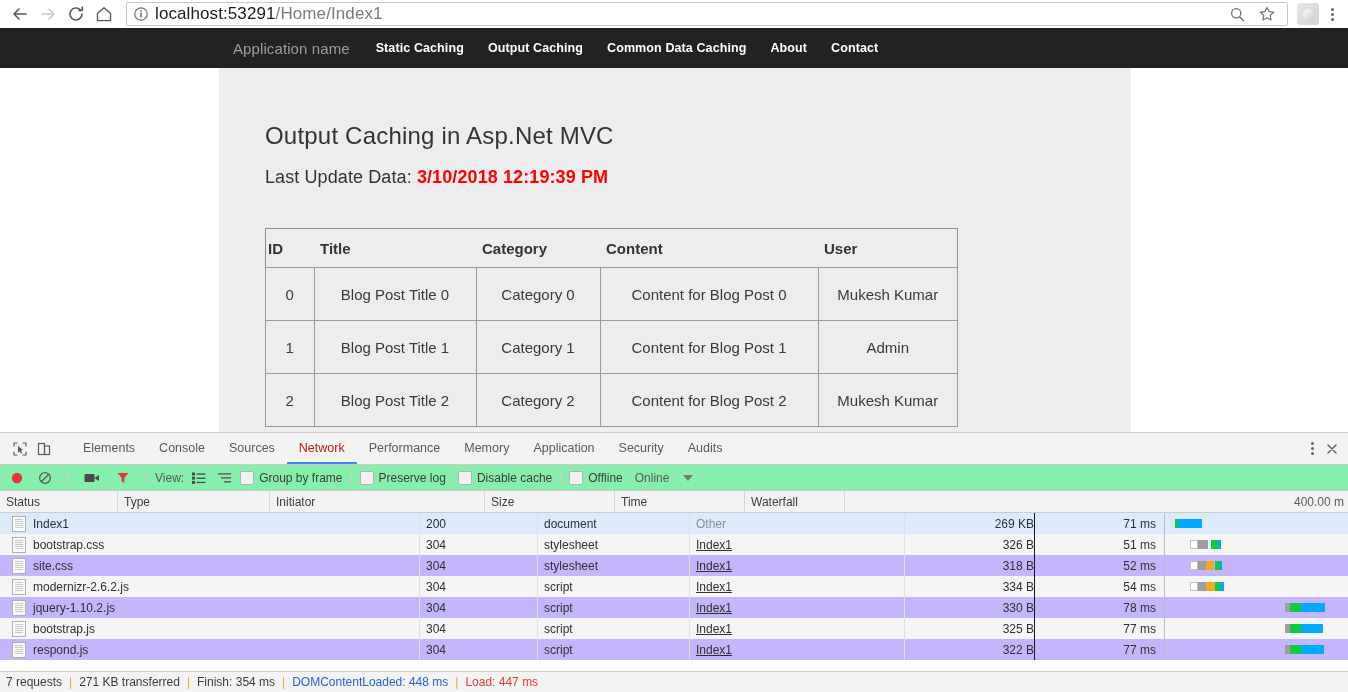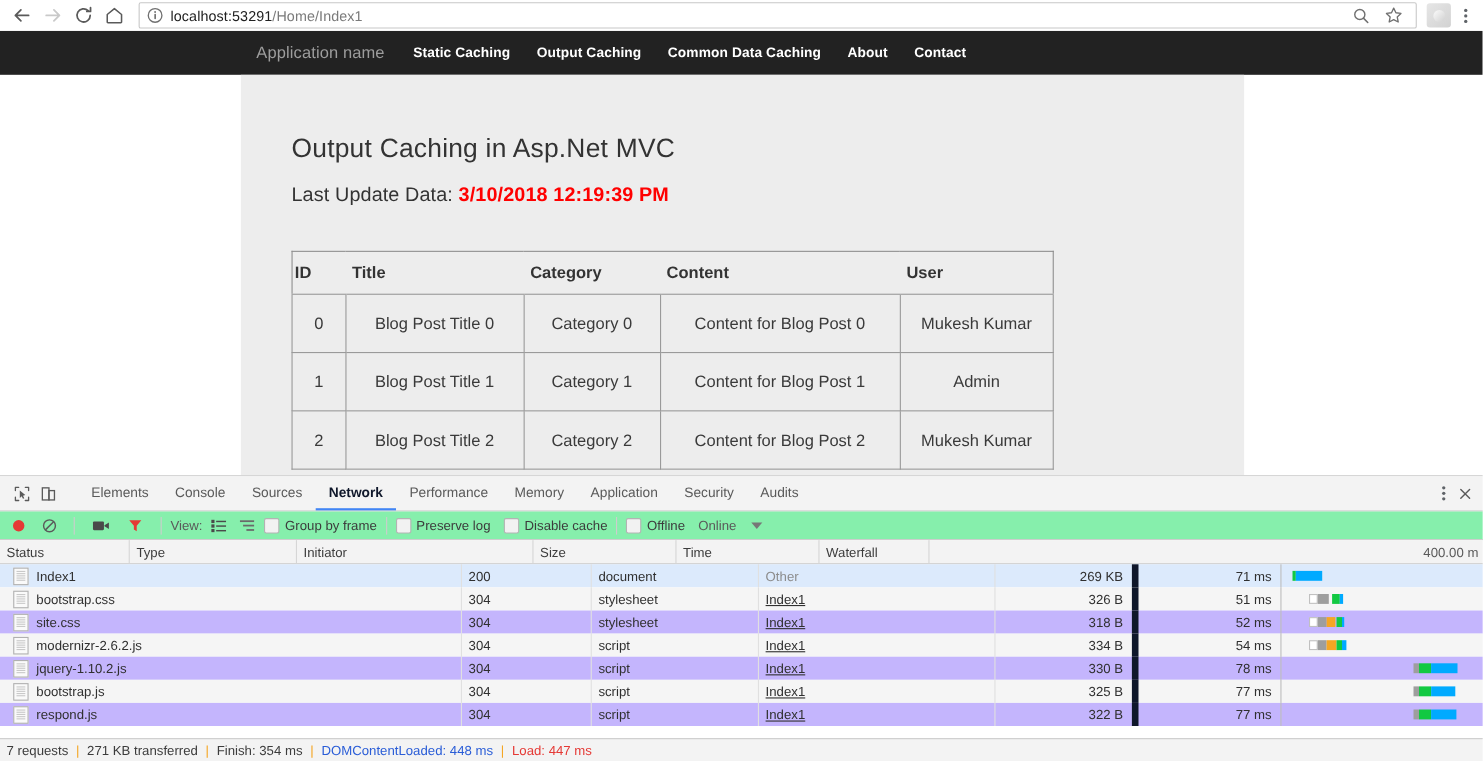--- a/index.html
+++ b/index.html
@@ -47,21 +47,21 @@
     padding: 0 6px;
     box-sizing: border-box;
   }
   .info-icon {
     width: 16px;
     height: 16px;
     flex: 0 0 auto;
     margin-right: 6px;
   }
   .url-text {
-    font-size: 13px;
+    font-size: 17px;
     color: #545454;
     letter-spacing: 0.1px;
     white-space: nowrap;
     overflow: hidden;
   }
   .url-text .host { color: #202020; }
   .url-text .rest { color: #7a7a7a; }
   .omni-right { display: flex; align-items: center; gap: 2px; margin-left: auto; }
   .toolbar-right { display: flex; align-items: center; flex: 0 0 auto; }
   .ext-btn {
@@ -197,23 +197,22 @@
   .dt-tab {
     display:flex; align-items:center;
     padding: 0 12px;
     font-size: 12.5px;
     color: #5a5a5a;
     cursor: pointer;
     border-bottom: 2px solid transparent;
     box-sizing: border-box;
   }
   .dt-tab.active {
-    color: #0f172a;
+    color: #b91c1c;
     border-bottom-color: #4285f4;
-    font-weight: bold;
   }
   .dt-tabbar-right { margin-left:auto; display:flex; align-items:center; padding-right: 4px; }
 
   .dt-toolbar {
     height: 26px;
     background: #86efac;
     border-bottom: 1px solid #cdcdcd;
     display: flex;
     align-items: center;
     padding: 0 6px;
@@ -294,21 +293,21 @@
     align-items: center;
     padding-left: 6px;
     box-sizing: border-box;
     overflow: hidden;
     white-space: nowrap;
   }
   .net-row .col-name { border-right: 1px solid #e0e0e0; }
   .net-row .col-status { border-right: 1px solid #e0e0e0; }
   .net-row .col-type { border-right: 1px solid #e0e0e0; }
   .net-row .col-init { border-right: 1px solid #e0e0e0; }
-  .net-row .col-size { border-right: 6px solid #0f172a; justify-content: flex-end; padding-right: 8px; }
+  .net-row .col-size { border-right: 1px solid #0f172a; justify-content: flex-end; padding-right: 0; }
   .net-row .col-time { border-right: 1px solid #bdbdbd; justify-content: flex-end; padding-right: 8px; }
   .net-row .col-wf { border-right: none; padding-left: 0; position: relative; }
   .net-row .col-tl { border-right: none; padding-left: 0; position: relative; }
 
   .file-icon {
     width: 12px; height: 14px;
     border: 1px solid #b0b0b0;
     background: #fafafa;
     flex: 0 0 auto;
     margin-right: 7px;

